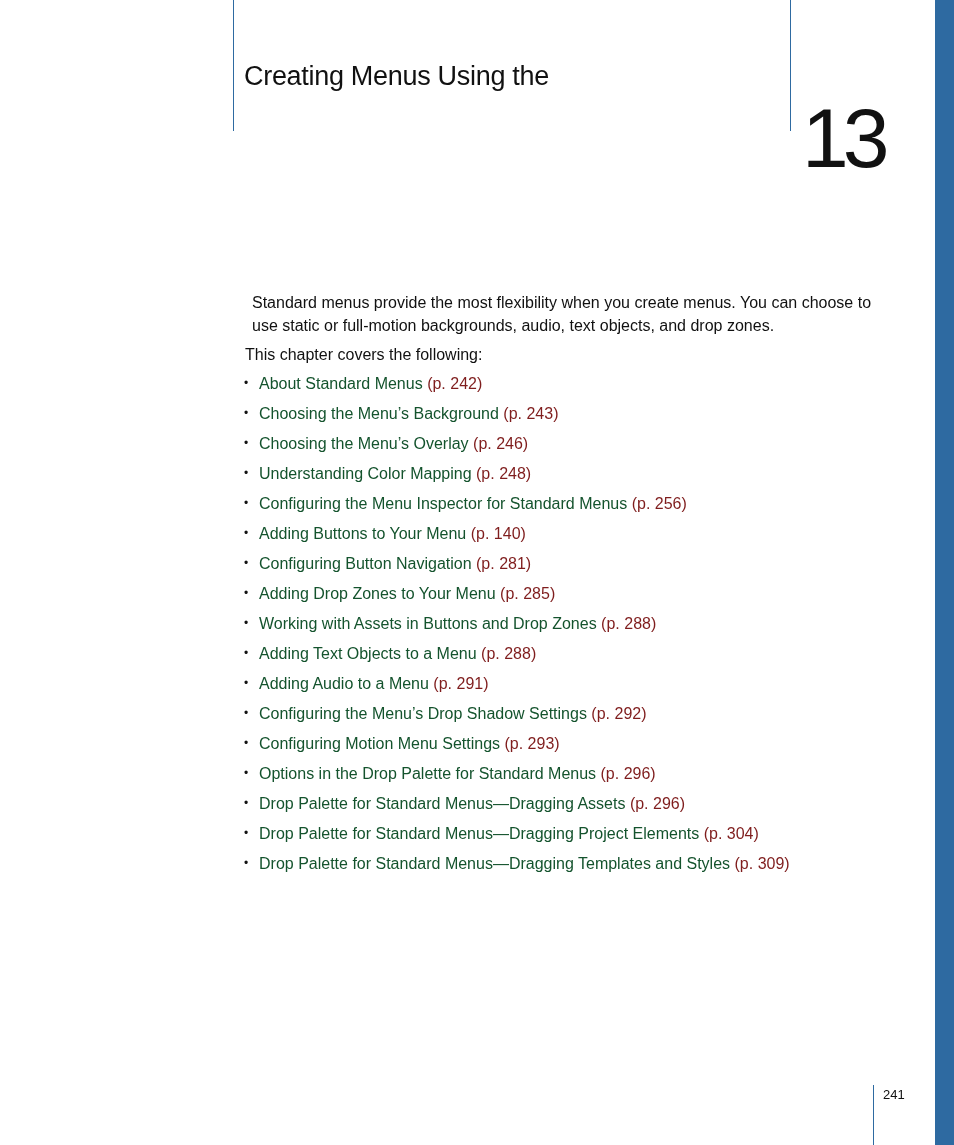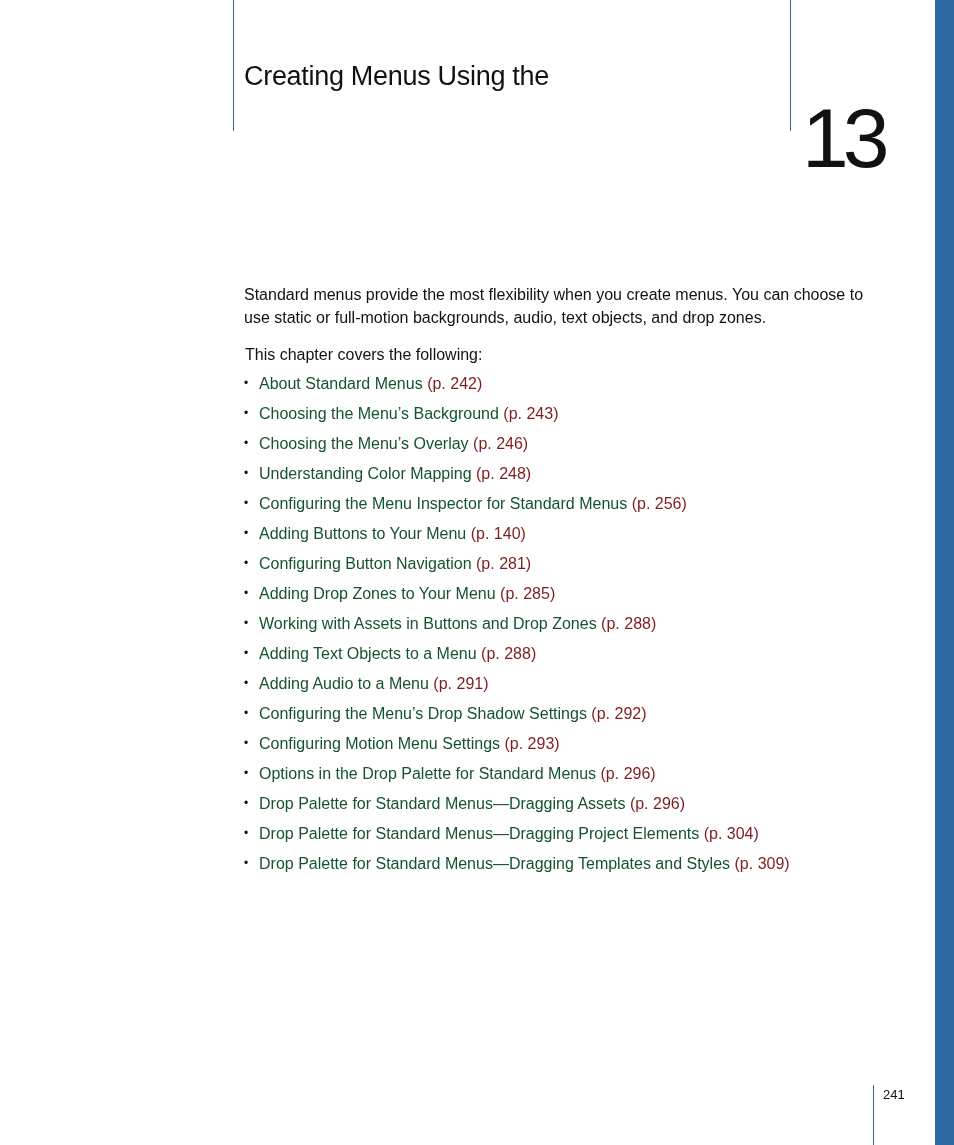--- a/index.html
+++ b/index.html
@@ -15,21 +15,21 @@
   .chapter-title {
     position: absolute; left: 244px; top: 57px; width: 540px;
     font-size: 27px; line-height: 38px; font-weight: 400; letter-spacing: -0.3px; margin: 0;
   }
   .chapter-number {
     position: absolute; left: 802px; top: 46px;
     font-size: 84px; line-height: 96px; letter-spacing: -6px; font-weight: 400; margin-top: 44px;
   }
   .intro {
     position: absolute; left: 244px; top: 283px; width: 640px;
-    font-size: 16px; line-height: 23px; margin: 0;
+    font-size: 16px; line-height: 23px; margin: 8px;
   }
   .covers {
     position: absolute; left: 244px; top: 342px;
     font-size: 16px; line-height: 23px; margin: 1px;
   }
   .toc { position: absolute; left: 244px; top: 372px; margin: 0; padding: 0; list-style: none; }
   .toc li { position: relative; height: 30px; line-height: 23px; font-size: 16px; padding-left: 15px; white-space: nowrap; }
   .toc li .bullet { position: absolute; left: 0; top: 0; font-size: 12px; color: #111; }
   .toc li .link { color: #14532d; margin-top: 12px; }
   .toc li .page { color: #7f1d1d; }

